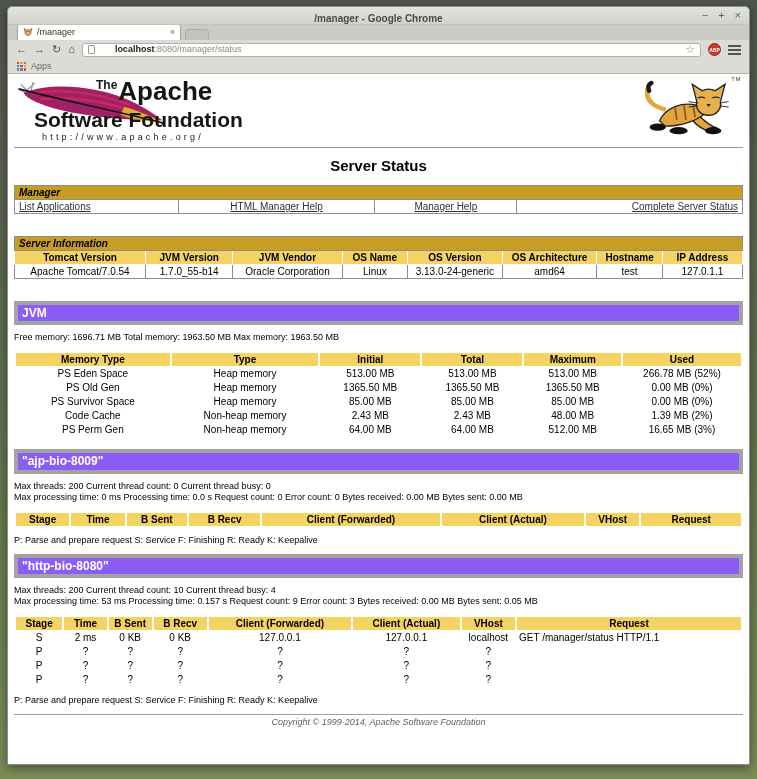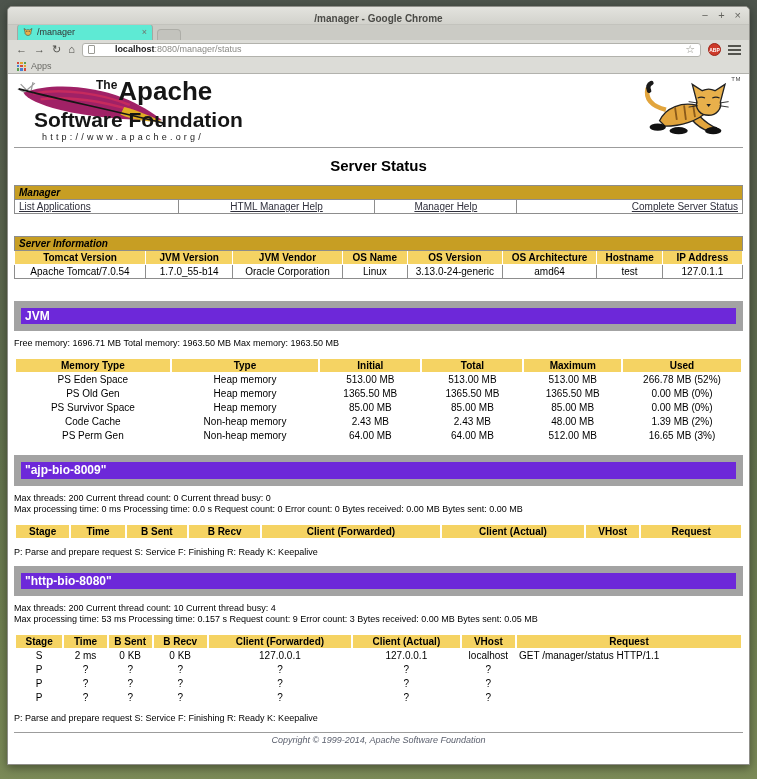--- a/index.html
+++ b/index.html
@@ -12,21 +12,21 @@
   
   .window{position:absolute;left:7px;top:6px;width:743px;height:759px;background:#dcdcd7;
     border:1px solid #8f8f89;border-radius:5px 5px 0 0;box-shadow:0 3px 10px rgba(0,0,0,.4);
     display:flex;flex-direction:column;overflow:hidden}
   .titlebar{height:18px;flex:0 0 18px;display:flex;align-items:flex-end;justify-content:center;position:relative;
     font-size:10px;color:#4a4a46;font-weight:bold;background:linear-gradient(#e3e3de,#d2d2cc);
     border-bottom:1px solid #c3c3bd;border-radius:4px 4px 0 0}
   .win-controls{position:absolute;right:8px;top:0;height:100%;display:flex;align-items:center;gap:10px;
     color:#63635e;font-weight:normal;font-size:11px;line-height:1}
   .tabstrip{height:15px;flex:0 0 15px;background:#cbcbc5;display:flex;align-items:flex-end;padding-left:9px}
-  .tab{height:14px;width:136px;background:#5eead4;border:1px solid #a6a6a0;border-bottom:none;
+  .tab{height:14px;width:164px;background:#ffffff;border:1px solid #a6a6a0;border-bottom:none;
     border-radius:5px 5px 0 0;display:flex;align-items:center;gap:4px;padding:8px 5px;font-size:9px;color:#333}
   .tab-label{flex:1;white-space:nowrap;overflow:hidden}
   .tab-close{color:#71716c;font-size:9px;line-height:1}
   .newtab{width:24px;height:11px;background:#c3c3bd;border:1px solid #adada7;border-bottom:none;
     border-radius:4px 4px 0 0;margin-left:4px}
   .toolbar{height:19px;flex:0 0 19px;background:#dcdcd7;display:flex;align-items:center;padding:0 8px;gap:7px}
   .navbtn{font-size:11px;color:#4c4c48;line-height:1;cursor:default}
   .urlbar{flex:1;height:14px;background:#fff;border:1px solid #b2b2ac;border-radius:3px;
     display:flex;align-items:center;padding:0 5px;gap:20px;font-size:9px;line-height:1}
   .page-icon{width:7px;height:9px;border:1px solid #9a9a94;border-radius:1px;flex:0 0 auto}
@@ -63,21 +63,21 @@
   
   table.boxed{border-collapse:collapse;font-size:10px;border:1px solid #5e5e5e}
   table.boxed td,table.boxed th{border:1px solid #8d8d8d;padding:1px 4px}
   table.boxed th.col-h{background:#f5d363;font-weight:bold;text-align:center;border:1px solid #fff}
   table.boxed td.c{text-align:center}
   .mgr a{color:#30303c;text-decoration:underline;cursor:pointer}
   .mgr td:nth-child(2),.mgr td:nth-child(3){text-align:center}
   .mgr td:nth-child(4){text-align:right}
   .gap{height:22px}
   
-  .sect{background:#6d28d9;border:7px solid #a3a3a3;color:#fff;font-weight:bold;font-size:12px;
+  .sect{background:#8b5cf6;border:4px solid #a3a3a3;color:#fff;font-weight:bold;font-size:12px;
     padding:1px 4px;line-height:1.2}
   .stat-line{font-size:9px;line-height:11px;color:#000}
   .stat-block{margin:7px 0 9px}
   
   table.status{border-collapse:separate;border-spacing:2px 1px;font-size:10px;table-layout:fixed}
   table.status th{background:#f5d363;font-weight:bold;text-align:center;padding:1px 2px}
   table.status td{text-align:center;padding:0 2px;line-height:13px;overflow:hidden;white-space:nowrap}
   table.conn td:last-child{text-align:left}
   .legend{font-size:9px;margin:8px 0 9px;color:#000}
   .copyright{text-align:center;font-size:9px;font-style:italic;color:#5a5f6d;margin-top:0}

